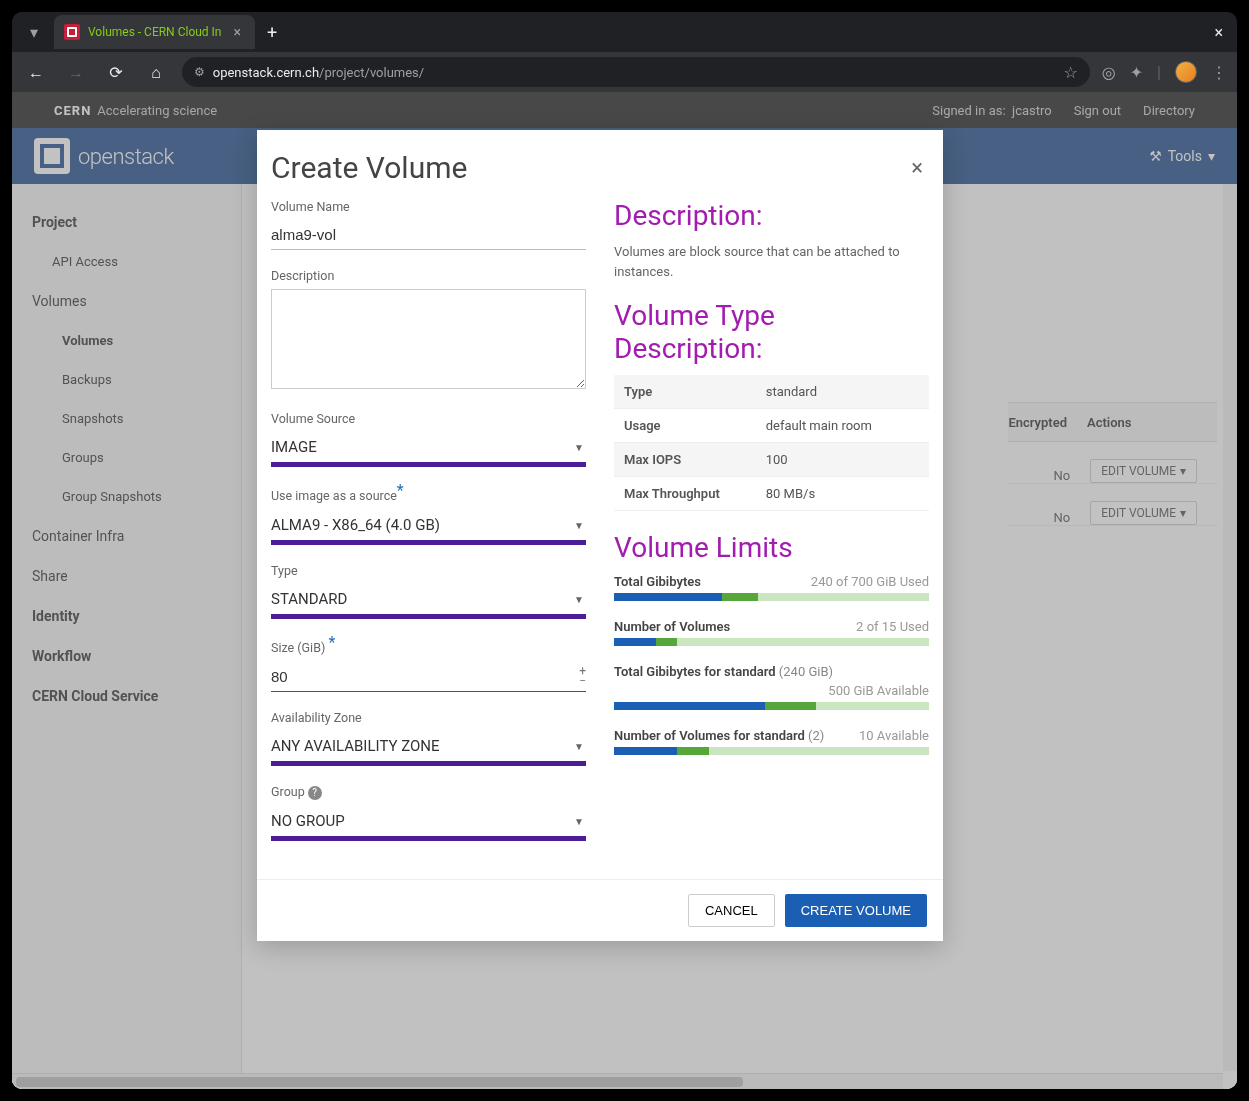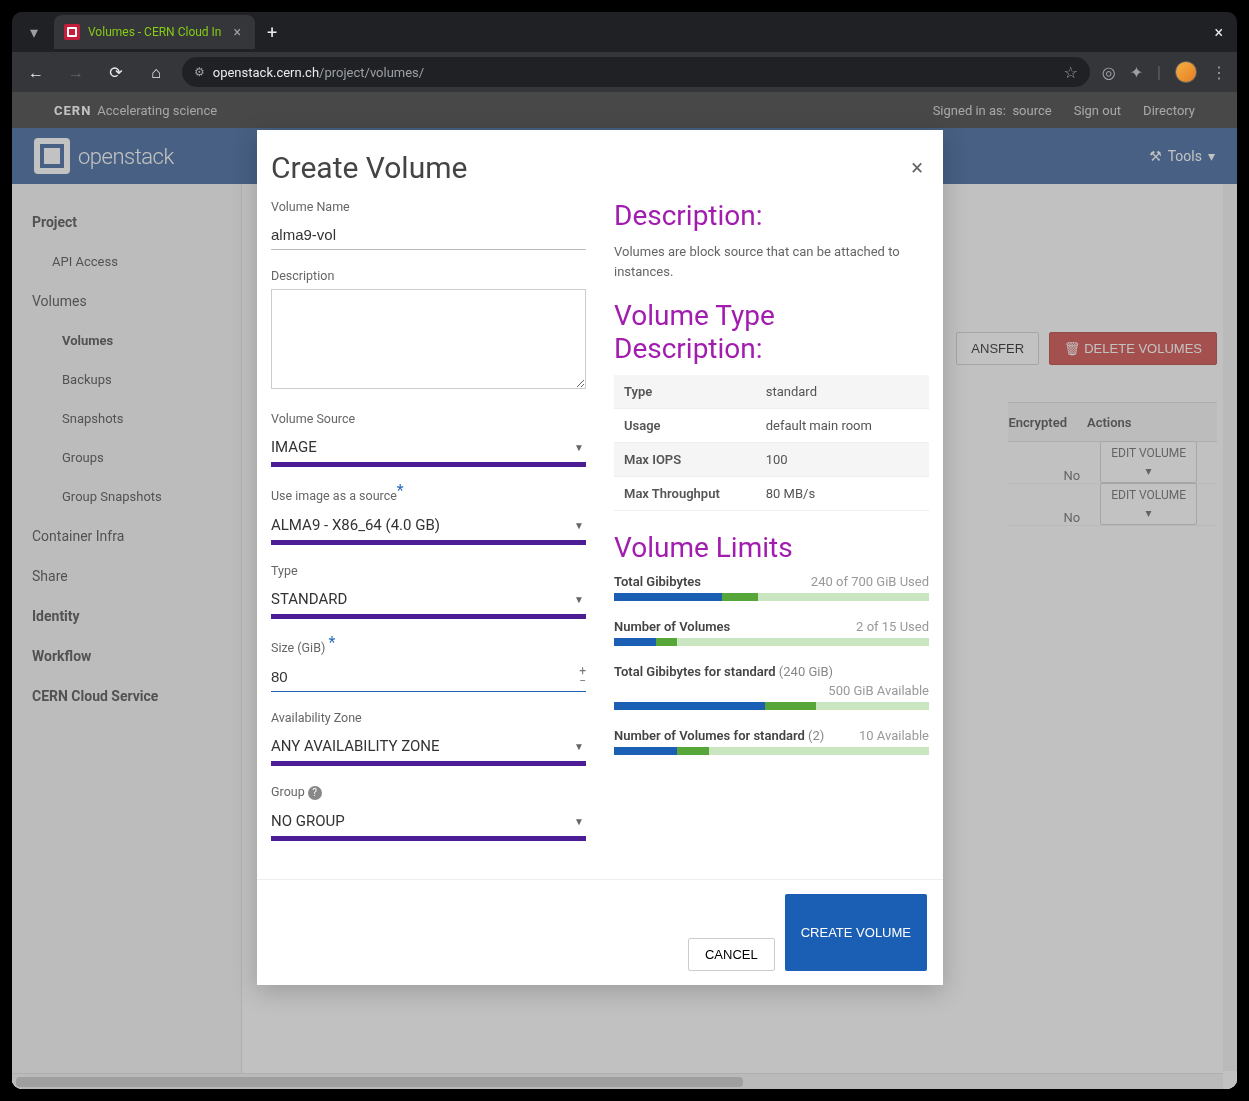--- a/index.html
+++ b/index.html
@@ -49,21 +49,21 @@
 .sb-item.sub { padding-left: 40px; font-size: 13px; }
 .sb-item.sub2 { padding-left: 50px; font-size: 13px; }
 .sb-item.active { font-weight: bold; }
 
 .content-bg { position: absolute; left: 230px; right: 0; top: 0; bottom: 0; background: #fdfdfd; }
 .action-row { position: absolute; right: 20px; top: 148px; display: flex; gap: 10px; }
 .btn-outline { border: 1px solid #ccc; background: #fff; padding: 8px 14px; font-size: 13px; border-radius: 2px; }
 .btn-danger { background: #c9302c; color: #fff; padding: 8px 14px; font-size: 13px; border-radius: 2px; border:1px solid #ac2925;}
 .table-head-bg { position: absolute; left: 0; right: 20px; top: 200px; height: 40px; background: #f5f5f5; border-top:1px solid #ddd; border-bottom:1px solid #ddd; display:flex; align-items:center; justify-content:flex-end; padding-right:20px; gap:20px; font-size:13px; font-weight:600; color:#333;}
 .table-row-bg { height: 42px; border-bottom:1px solid #eee; display:flex; align-items:flex-end; justify-content:flex-end; padding-right:20px; gap:20px; font-size:13px; color:#555;}
-.edit-btn { border:1px solid #ccc; background:#fff; padding:4px 10px; font-size:12px; border-radius:2px; display:flex; align-items:center; gap:4px;flex-direction:column;}
+.edit-btn { border:1px solid #ccc; background:#fff; padding:4px 10px; font-size:12px; border-radius:2px; display:flex; align-items:center; gap:4px;}
 
 
 .overlay { position: absolute; inset: 0; background: rgba(120,120,120,0.45); }
 .modal { position: absolute; left: 245px; top: 38px; width: 686px; background: #fff; border-radius: 0; box-shadow: 0 6px 24px rgba(0,0,0,0.2); }
 .modal-head { display: flex; align-items: center; padding: 20px 20px 10px 14px; }
 .modal-title { font-size: 30px; color: #444; font-weight: 400; }
 .modal-close { margin-left: auto; font-size: 22px; color: #666; cursor: pointer; }
 .modal-body { display: flex; padding: 4px 14px 20px 14px; gap: 28px; }
 .col { flex: 1; }
 .fg { margin-bottom: 18px; }
@@ -89,21 +89,21 @@
 .limit { margin-bottom: 18px; }
 .limit-head { display: flex; justify-content: space-between; font-size: 13px; margin-bottom: 4px; }
 .limit-head .lbl { font-weight: 600; color: #444; }
 .limit-head .val { color: #999; }
 .limit-head .sub { font-weight: 400; color: #888; }
 .bar { height: 8px; background: #c9e6c0; border-radius: 0; position: relative; overflow: hidden; }
 .bar .used { position: absolute; left: 0; top: 0; bottom: 0; background: #1a5fb4; }
 .bar .add { position: absolute; top: 0; bottom: 0; background: #57a639; }
 
 .modal-foot { display: flex; justify-content: flex-end; gap: 10px; padding: 14px 16px; border-top: 1px solid #eee; }
-.btn-cancel { border: 1px solid #ccc; background: #fff; padding: 8px 16px; font-size: 13px; border-radius: 2px; cursor: pointer; margin-top: 44px; }
+.btn-cancel { border: 1px solid #ccc; background: #fff; padding: 8px 16px; font-size: 13px; border-radius: 2px; cursor: pointer; }
 .btn-primary { background: #1a5fb4; color: #fff; border: none; padding: 8px 16px; font-size: 13px; border-radius: 2px; cursor: pointer; }
 
 .scrollbar-v { position:absolute; right:0; top:92px; bottom:18px; width:14px; background:#f0f0f0; }
 .scrollbar-h { position:absolute; left:0; right:14px; bottom:0; height:16px; background:#f0f0f0; border-top:1px solid #ddd; display:flex; align-items:center;}
 .scrollbar-h .thumb { height:10px; background:#c0c0c0; border-radius:4px; margin-left:4px; width:60%; }
 </style>
 </head>
 <body>
 
 <div class="browser-chrome">
@@ -134,21 +134,21 @@
       <span class="avatar-ic"></span>
       <span>⋮</span>
     </div>
   </div>
 
   <div class="page">
     <div class="cern-bar">
       <span class="brand">CERN</span>
       <span>Accelerating science</span>
       <div class="right">
-        <span><span>Signed in as:</span>&nbsp;&nbsp;<span class="user">source</span></span>
+        <span><span>Signed in as:</span>&nbsp;&nbsp;<span class="user">jcastro</span></span>
         <span>Sign out</span>
         <span>Directory</span>
       </div>
     </div>
     <div class="os-header">
       <div class="os-logo">
         <span class="os-logo-icon"></span>
         <span class="os-logo-text">openstack</span>
       </div>
       <div class="tools">
@@ -169,24 +169,20 @@
         <div class="sb-item sub2">Groups</div>
         <div class="sb-item sub2">Group Snapshots</div>
         <div class="sb-item">Container Infra</div>
         <div class="sb-item">Share</div>
         <div class="sb-item head">Identity</div>
         <div class="sb-item head">Workflow</div>
         <div class="sb-item head">CERN Cloud Service</div>
       </div>
 
       <div class="content-bg">
-        <div class="action-row">
-          <button class="btn-outline">ANSFER</button>
-          <button class="btn-danger"><span>🗑</span> <span>DELETE VOLUMES</span></button>
-        </div>
         <div style="position:absolute; right:20px; top:218px;">
           <div class="table-head-bg" style="position:static;">
             <span>Encrypted</span>
             <span style="width:110px">Actions</span>
           </div>
           <div class="table-row-bg">
             <span>No</span>
             <span class="edit-btn">
                 <span>EDIT VOLUME</span> 
                 <span>▾</span>

